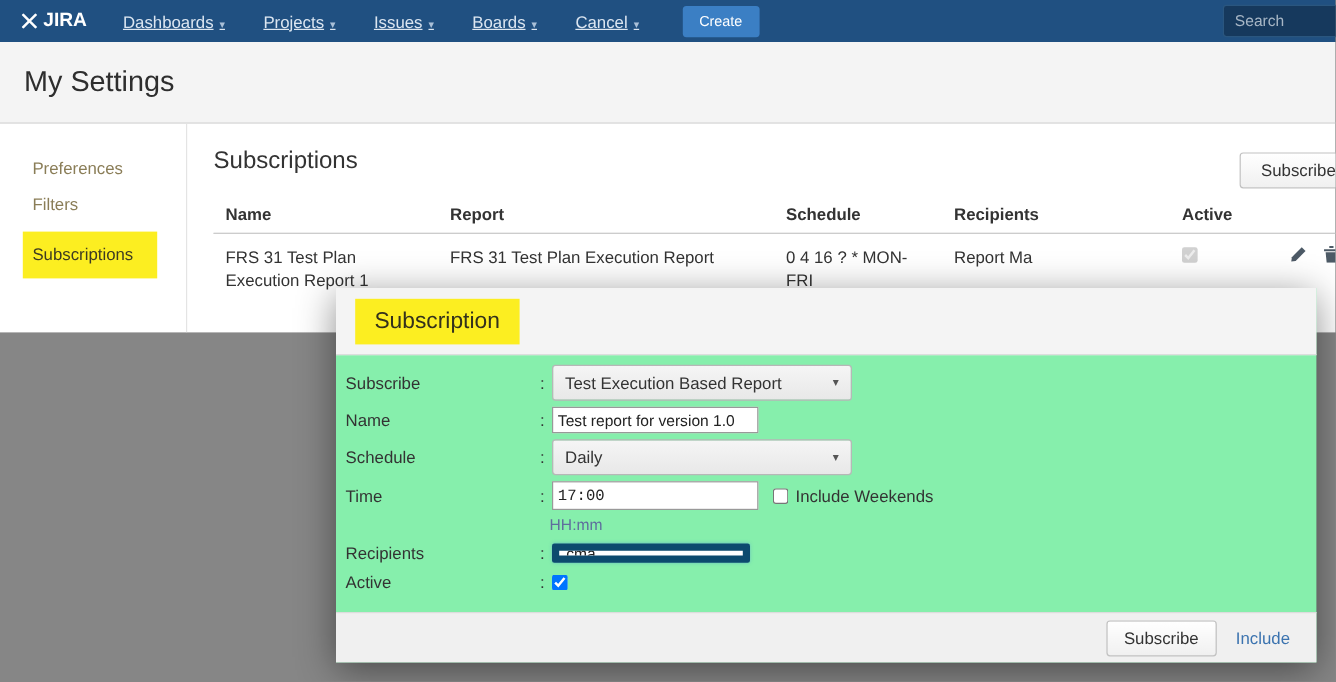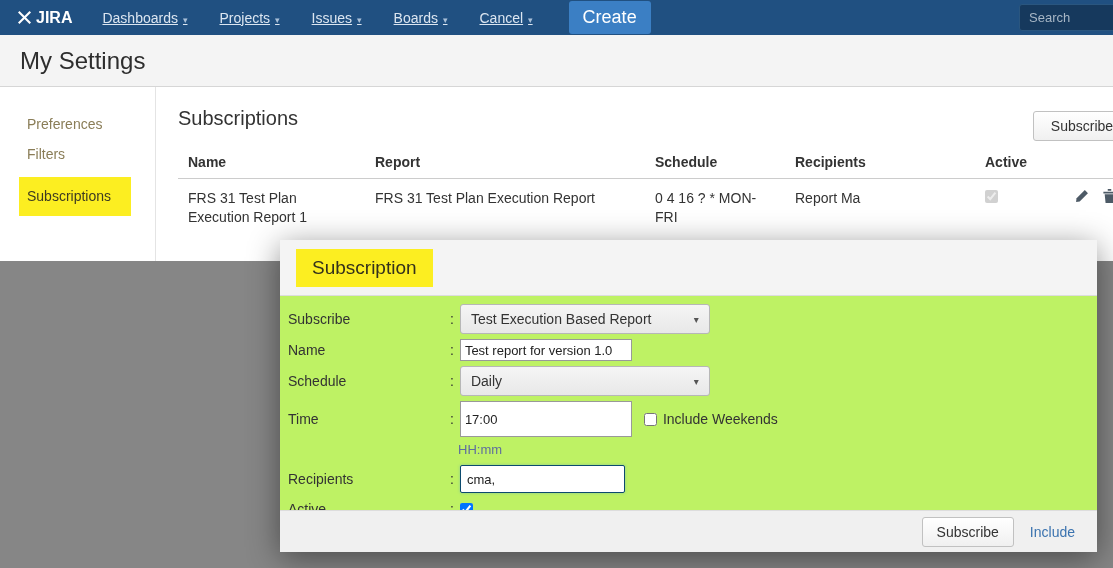--- a/index.html
+++ b/index.html
@@ -34,21 +34,21 @@
     font-size: 14px;
     margin-right: 32px;
     cursor: pointer;
     white-space: nowrap;
     text-decoration: underline;
   }
   .nav-item .caret { font-size: 9px; margin-left: 5px; color: #aac0d8; }
   .create-btn {
     background: #3b7fc4;
     color: #fff;
-    font-size: 18px;
+    font-size: 12px;
     border: none;
     border-radius: 3px;
     padding: 6px 14px;
     cursor: pointer;
     margin-left: 4px;
   }
   .search-box {
     margin-left: auto;
     margin-right: -14px;
     width: 108px;
@@ -58,21 +58,21 @@
     border-radius: 3px;
     color: #c8d4e0;
     font-size: 13px;
     padding: 0 9px;
     font-family: "Liberation Sans", sans-serif;
   }
   .search-box::placeholder { color: #a7b6c5; }
 
   
   .page-header {
-    height: 52px;
+    height: 68px;
     background: #f4f4f4;
     border-bottom: 1px solid #d6d6d6;
     display: flex;
     align-items: center;
     padding: 17px 20px;
   }
   .page-title { font-size: 24px; font-weight: normal; color: #2e2e2e; }
 
   
   .content {
@@ -132,21 +132,21 @@
   .row-actions { text-align: right; white-space: nowrap; padding-right: 6px !important; }
   .row-actions .action-icon { display: inline-block; margin-left: 10px; cursor: pointer; }
 
   
   .modal {
     position: absolute;
     left: 280px;
     top: 240px;
     width: 817px;
     height: 312px;
-    background: #bef264;
+    background: #86efac;
     box-shadow: 0 6px 30px rgba(0,0,0,0.45);
     z-index: 10;
   }
   .modal-header {
     height: 56px;
     background: #f4f4f4;
     border-bottom: 1px solid #dddddd;
     display: flex;
     align-items: center;
     padding-left: 16px;
@@ -178,25 +178,25 @@
   .aui-select .caret { font-size: 10px; color: #555; }
   .text-input {
     height: 22px;
     width: 172px;
     border: 1px solid #999;
     font-size: 13px;
     padding: 1px 4px;
     color: #222;
     font-family: "Liberation Sans", sans-serif;
   }
-  .time-input { height: 36px; }
+  .time-input { height: 24px; font-family: Liberation Mono, monospace; }
   .focused-input {
-    height: 28px;
+    height: 16px;
     width: 165px;
-    border: 1px solid #0c4a6e;
+    border: 6px solid #0c4a6e;
     border-radius: 2px;
     box-shadow: 0 0 3px rgba(74,144,217,0.45);
     font-size: 13px;
     padding: 1px 6px;
     color: #222;
     outline: none;
     font-family: "Liberation Sans", sans-serif;
   }
   .inline-check { display: flex; align-items: center; margin-left: 12px; gap: 6px; font-size: 14px; color: #333; }
   .hint-row { margin: 0 0 8px 170px; font-size: 13px; color: #5f6e9d; }

